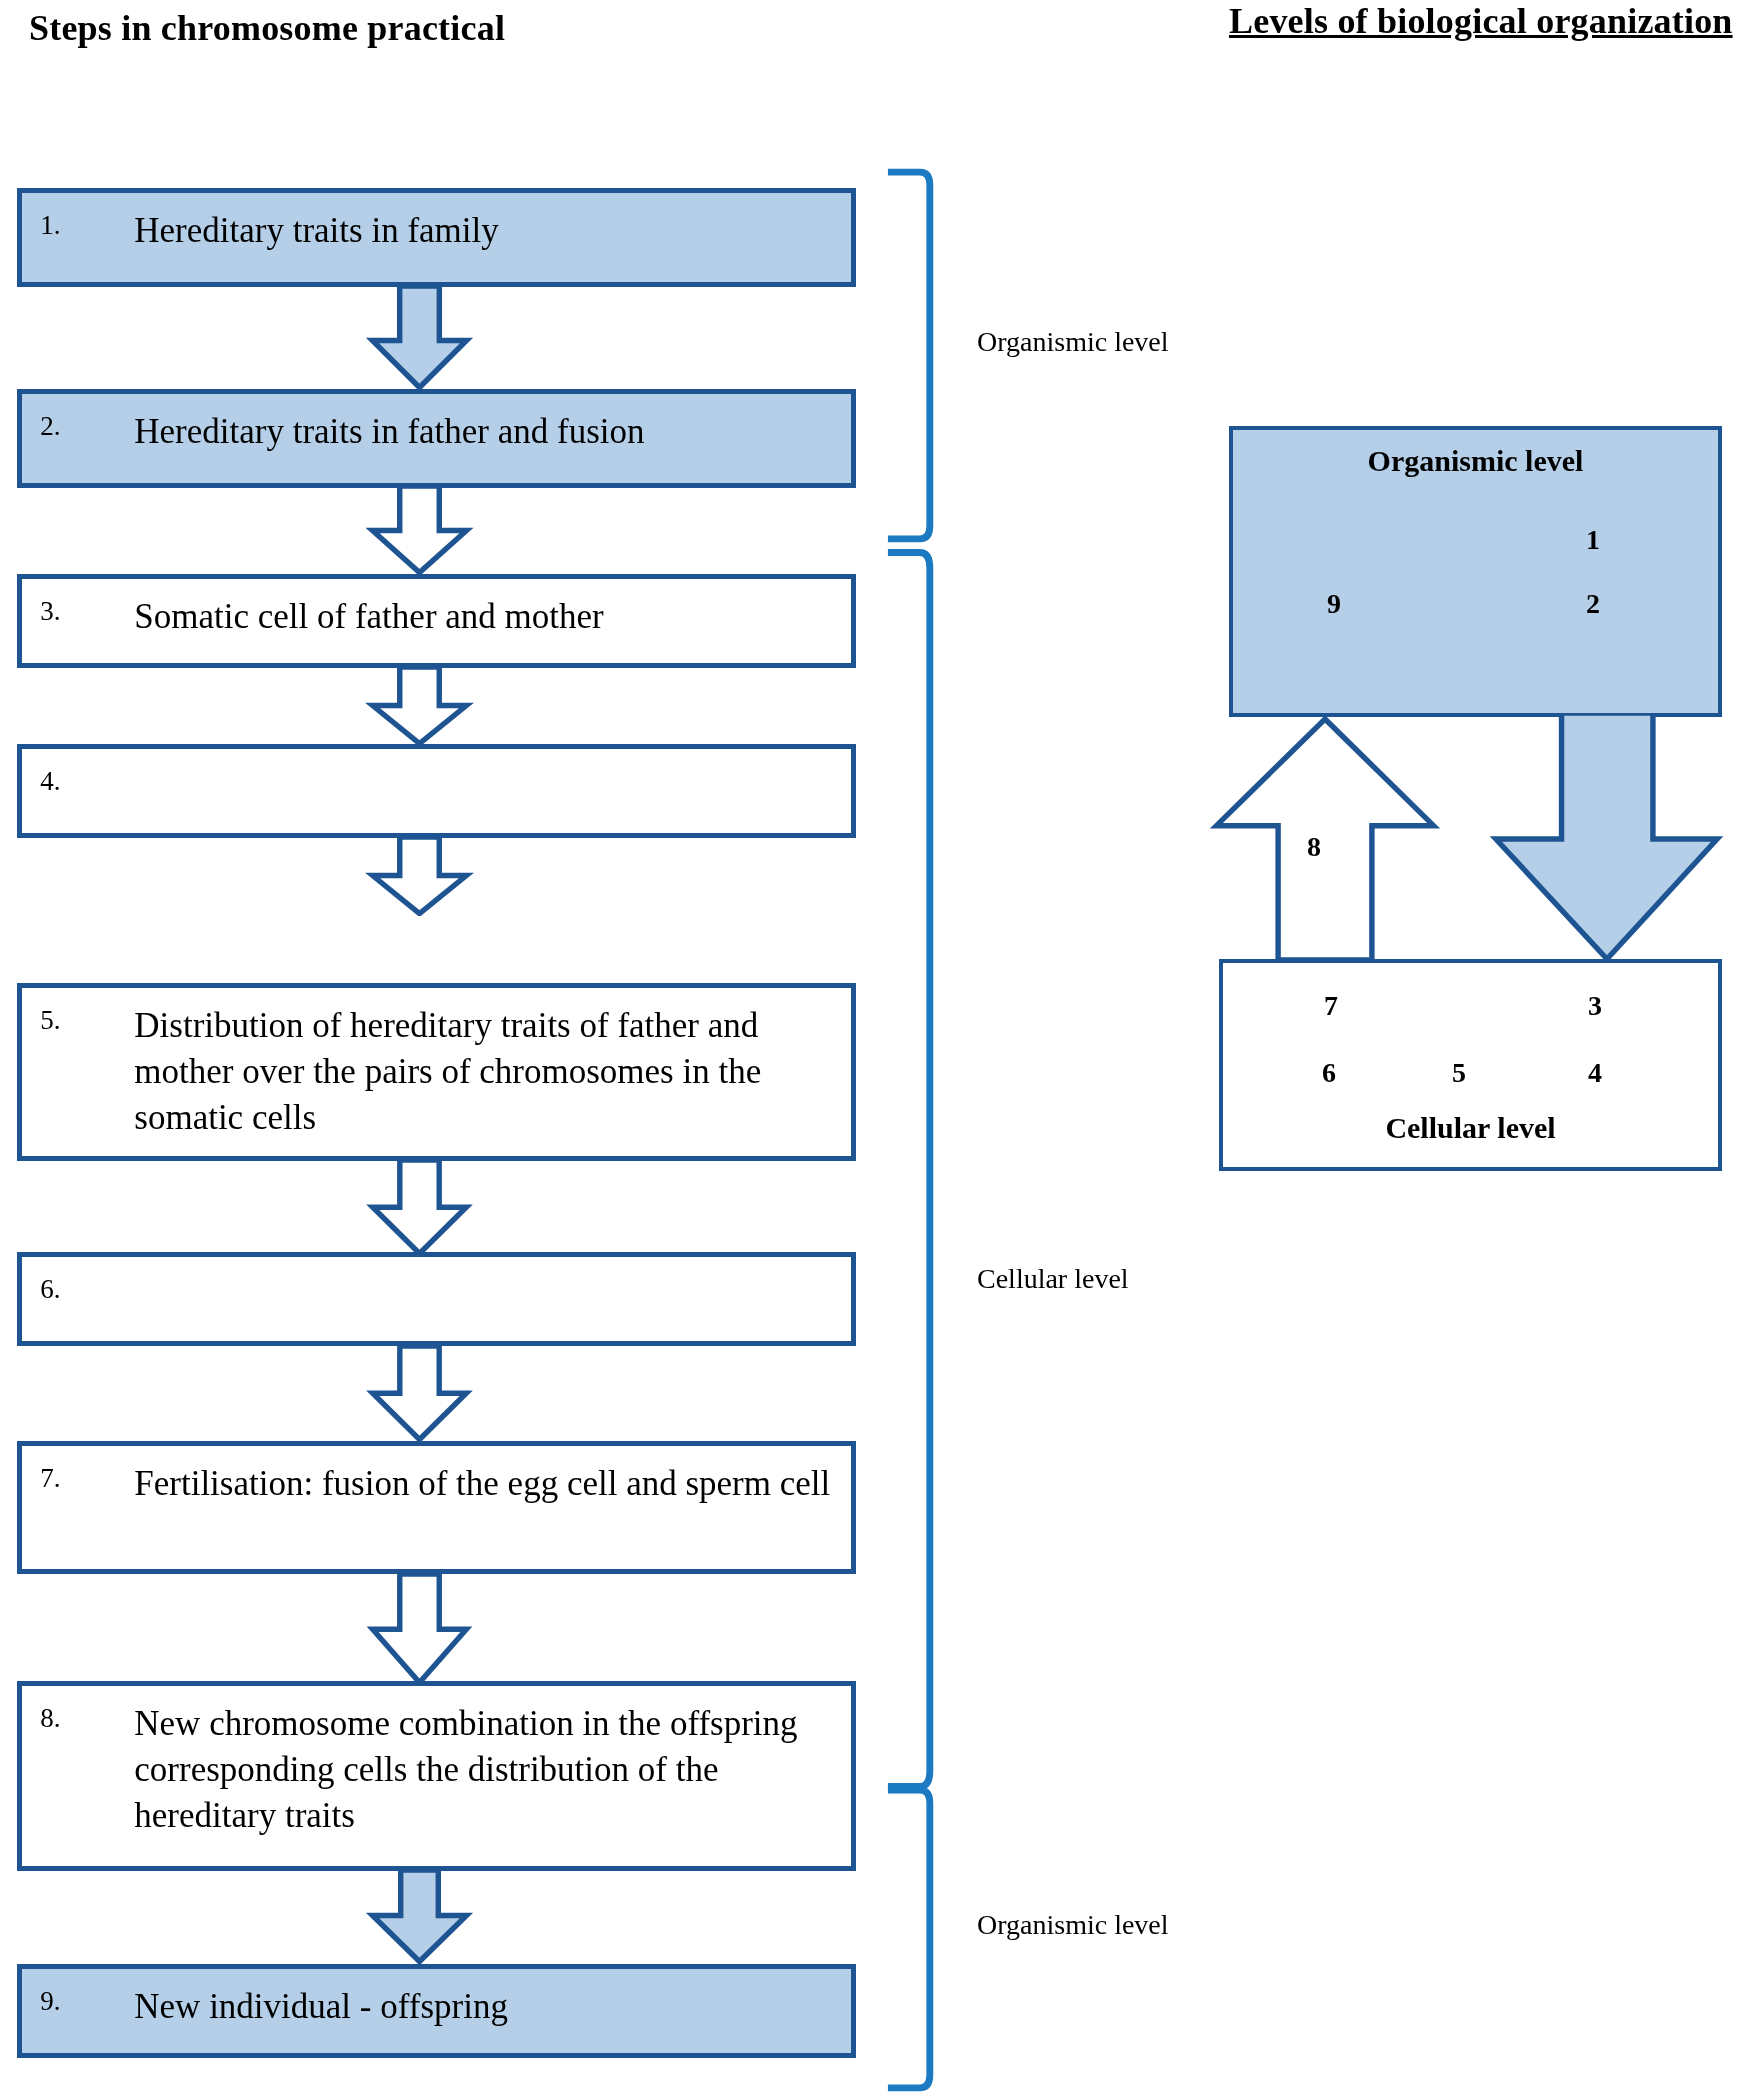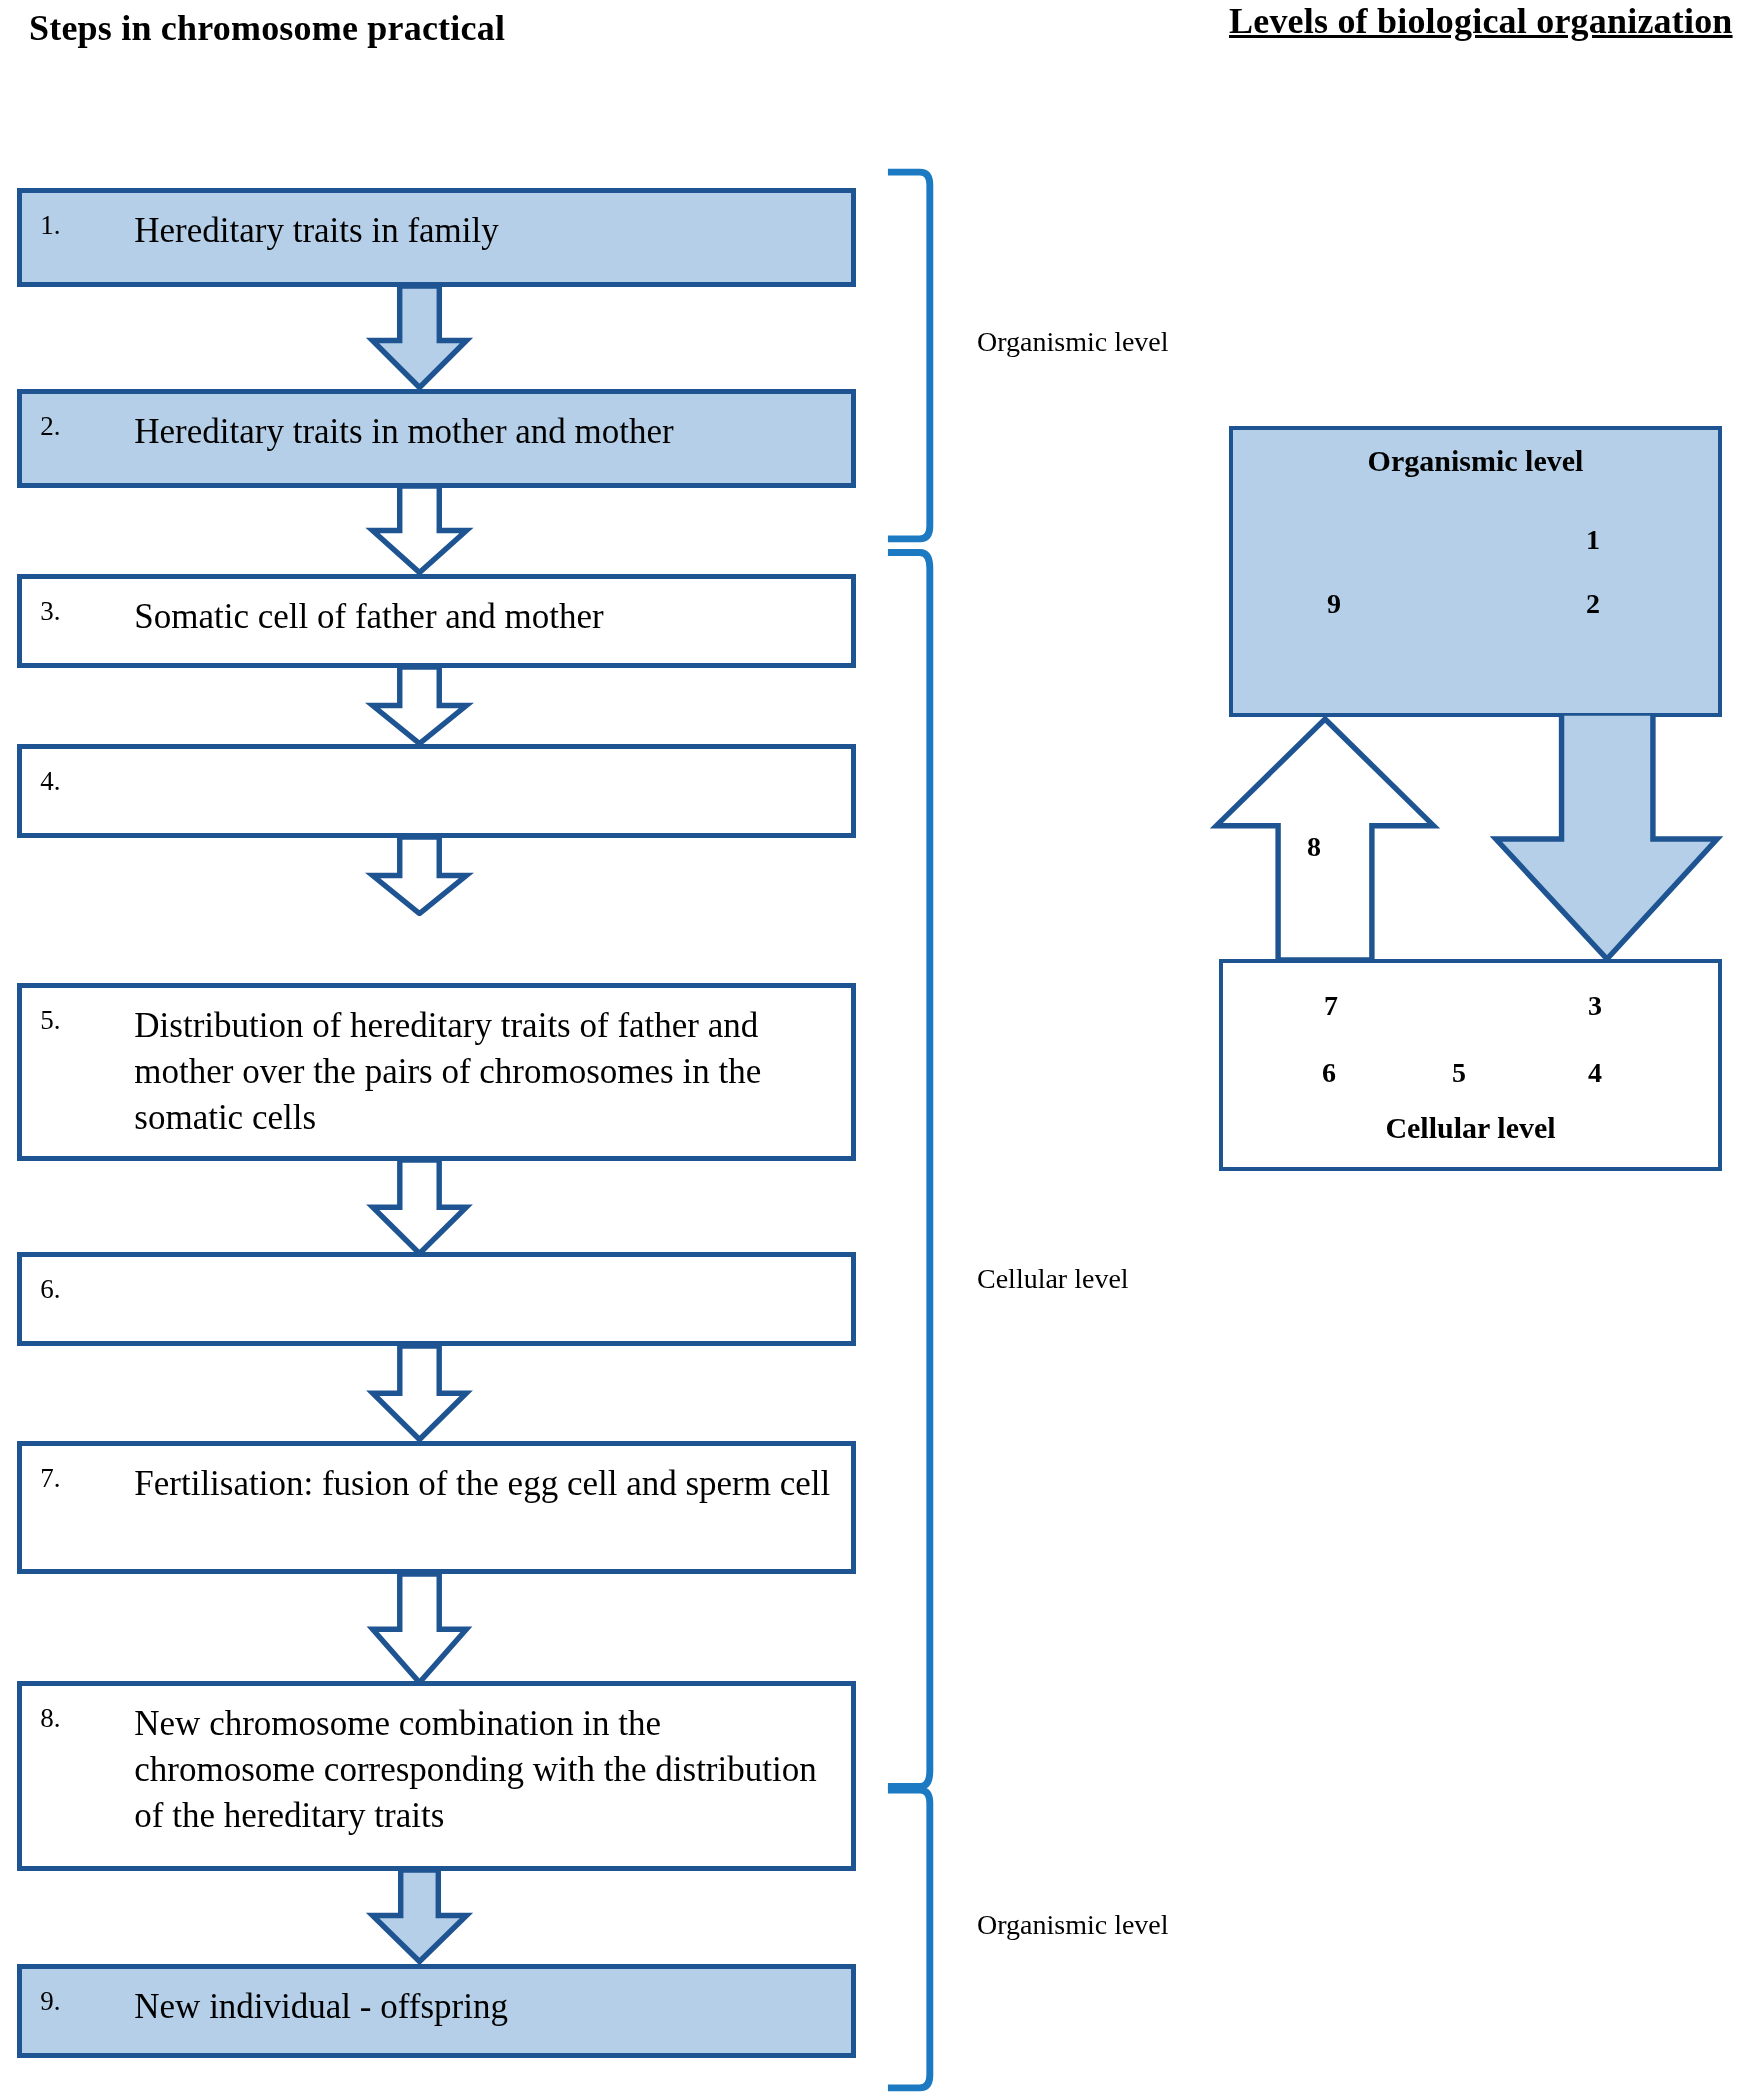--- a/index.html
+++ b/index.html
@@ -63,21 +63,21 @@
   <span class="num">1.</span>
   <span class="txt">Hereditary traits in family</span>
 </div>
 
 <svg class="farrow" width="109" height="104" style="left:365px;top:286px;" viewBox="0 0 220 210">
   <polygon points="70,0 150,0 150,110 205,110 110,205 15,110 70,110" fill="#B4CFE7" stroke="#1F5493" stroke-width="11"></polygon>
 </svg>
 
 <div class="fbox filled" id="box2" style="top:389px;height:99px;">
   <span class="num">2.</span>
-  <span class="txt">Hereditary traits in mother and mother</span>
+  <span class="txt">Hereditary traits in father and fusion</span>
 </div>
 
 <svg class="farrow" width="109" height="89" style="left:365px;top:486px;" viewBox="0 0 220 180">
   <polygon points="70,0 150,0 150,90 205,90 110,175 15,90 70,90" fill="#FFFFFF" stroke="#1F5493" stroke-width="11"></polygon>
 </svg>
 
 <div class="fbox plain" id="box3" style="top:574px;height:94px;">
   <span class="num">3.</span>
   <span class="txt">Somatic cell of father and mother</span>
 </div>
@@ -115,21 +115,21 @@
   <span class="num">7.</span>
   <span class="txt">Fertilisation: fusion of the egg cell and sperm cell</span>
 </div>
 
 <svg class="farrow" width="109" height="111" style="left:365px;top:1574px;" viewBox="0 0 220 225">
   <polygon points="70,0 150,0 150,112 205,112 110,220 15,112 70,112" fill="#FFFFFF" stroke="#1F5493" stroke-width="11"></polygon>
 </svg>
 
 <div class="fbox plain" id="box8" style="top:1681px;height:190px;">
   <span class="num">8.</span>
-  <span class="txt">New chromosome combination in the chromosome corresponding with the distribution of the hereditary traits</span>
+  <span class="txt">New chromosome combination in the offspring corresponding cells the distribution of the hereditary traits</span>
 </div>
 
 <svg class="farrow" width="109" height="94" style="left:365px;top:1870px;" viewBox="0 0 220 190">
   <polygon points="72,0 148,0 148,92 205,92 110,185 15,92 72,92" fill="#B4CFE7" stroke="#1F5493" stroke-width="11"></polygon>
 </svg>
 
 <div class="fbox filled" id="box9" style="top:1964px;height:94px;">
   <span class="num">9.</span>
   <span class="txt">New individual - offspring</span>
 </div>

